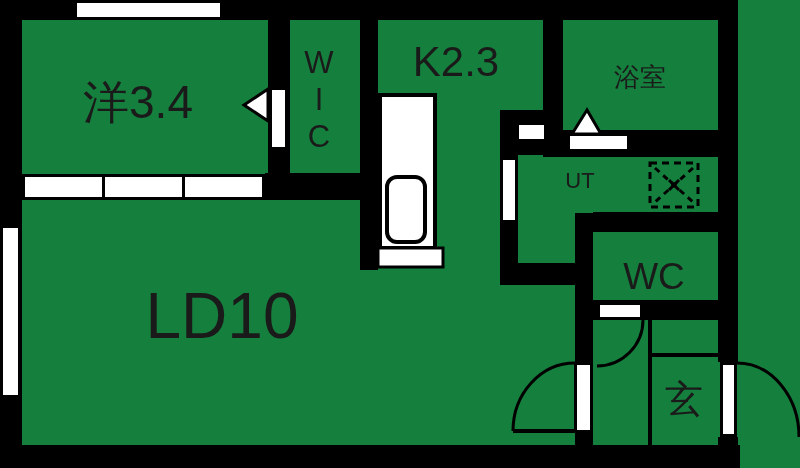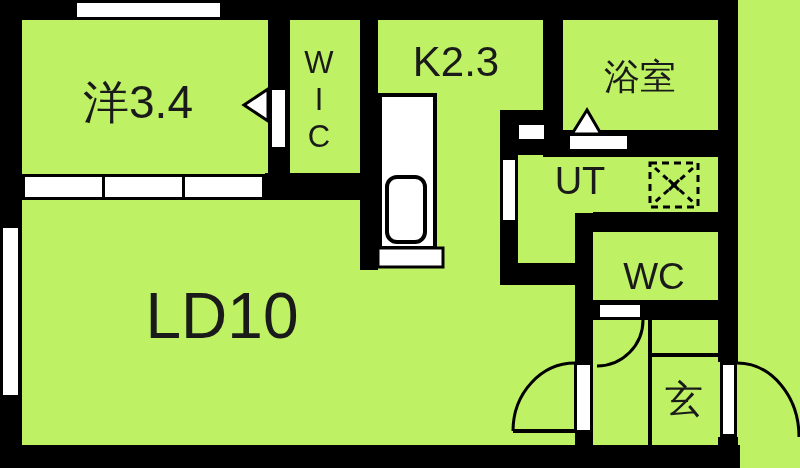--- a/index.html
+++ b/index.html
@@ -1,17 +1,17 @@
 <!DOCTYPE html>
 <html><head>
 <meta charset="utf-8">
 <style>
   html,body{margin:0;padding:0;background:#ffffff;}
   .plan{
-    position:relative;width:800px;height:468px;background:#bef264;overflow:hidden;
+    position:relative;width:800px;height:468px;background:#15803d;overflow:hidden;
     font-family:"Liberation Sans","DejaVu Sans",sans-serif;color:#111;
   }
   .wall{position:absolute;background:#000;}
   .cut{position:absolute;background:#fff;}
   .leaf{position:absolute;background:#fff;border:3px solid #000;box-sizing:border-box;}
   .label{position:absolute;transform:translate(-50%,-50%);white-space:nowrap;color:#1a1a1a;line-height:1;}
   .vtext{writing-mode:vertical-rl;text-orientation:upright;transform:translate(-50%,-50%);letter-spacing:2px;}
   .slider{position:absolute;display:flex;background:#000;border:3px solid #000;box-sizing:border-box;gap:3px;}
   .slider>div{flex:1;background:#fff;}
   svg.overlay{position:absolute;left:0;top:0;pointer-events:none;}
@@ -86,19 +86,19 @@
 
     <path d="M737 363 A62 74 0 0 1 799 437" fill="none" stroke="#000" stroke-width="3"></path>
 
     <line x1="650" y1="320" x2="650" y2="447" stroke="#000" stroke-width="4"></line>
     <line x1="652" y1="355" x2="718" y2="355" stroke="#000" stroke-width="4"></line>
   </svg>
 
   <div class="label" style="left:138px;top:102px;font-size:46px">洋3.4</div>
   <div class="label vtext" style="left:319px;top:100px;font-size:31px">WIC</div>
   <div class="label" style="left:456px;top:62px;font-size:42px">K2.3</div>
-  <div class="label" style="left:640px;top:77px;font-size:36px">浴室</div>
-  <div class="label" style="left:580px;top:181px;font-size:38px">UT</div>
+  <div class="label" style="left:640px;top:77px;font-size:26px">浴室</div>
+  <div class="label" style="left:580px;top:181px;font-size:22px">UT</div>
   <div class="label" style="left:654px;top:276px;font-size:37px">WC</div>
   <div class="label" style="left:684px;top:399px;font-size:38px">玄</div>
   <div class="label" style="left:222px;top:316px;font-size:64px">LD10</div>
 
 </div>
 
 </body></html>

